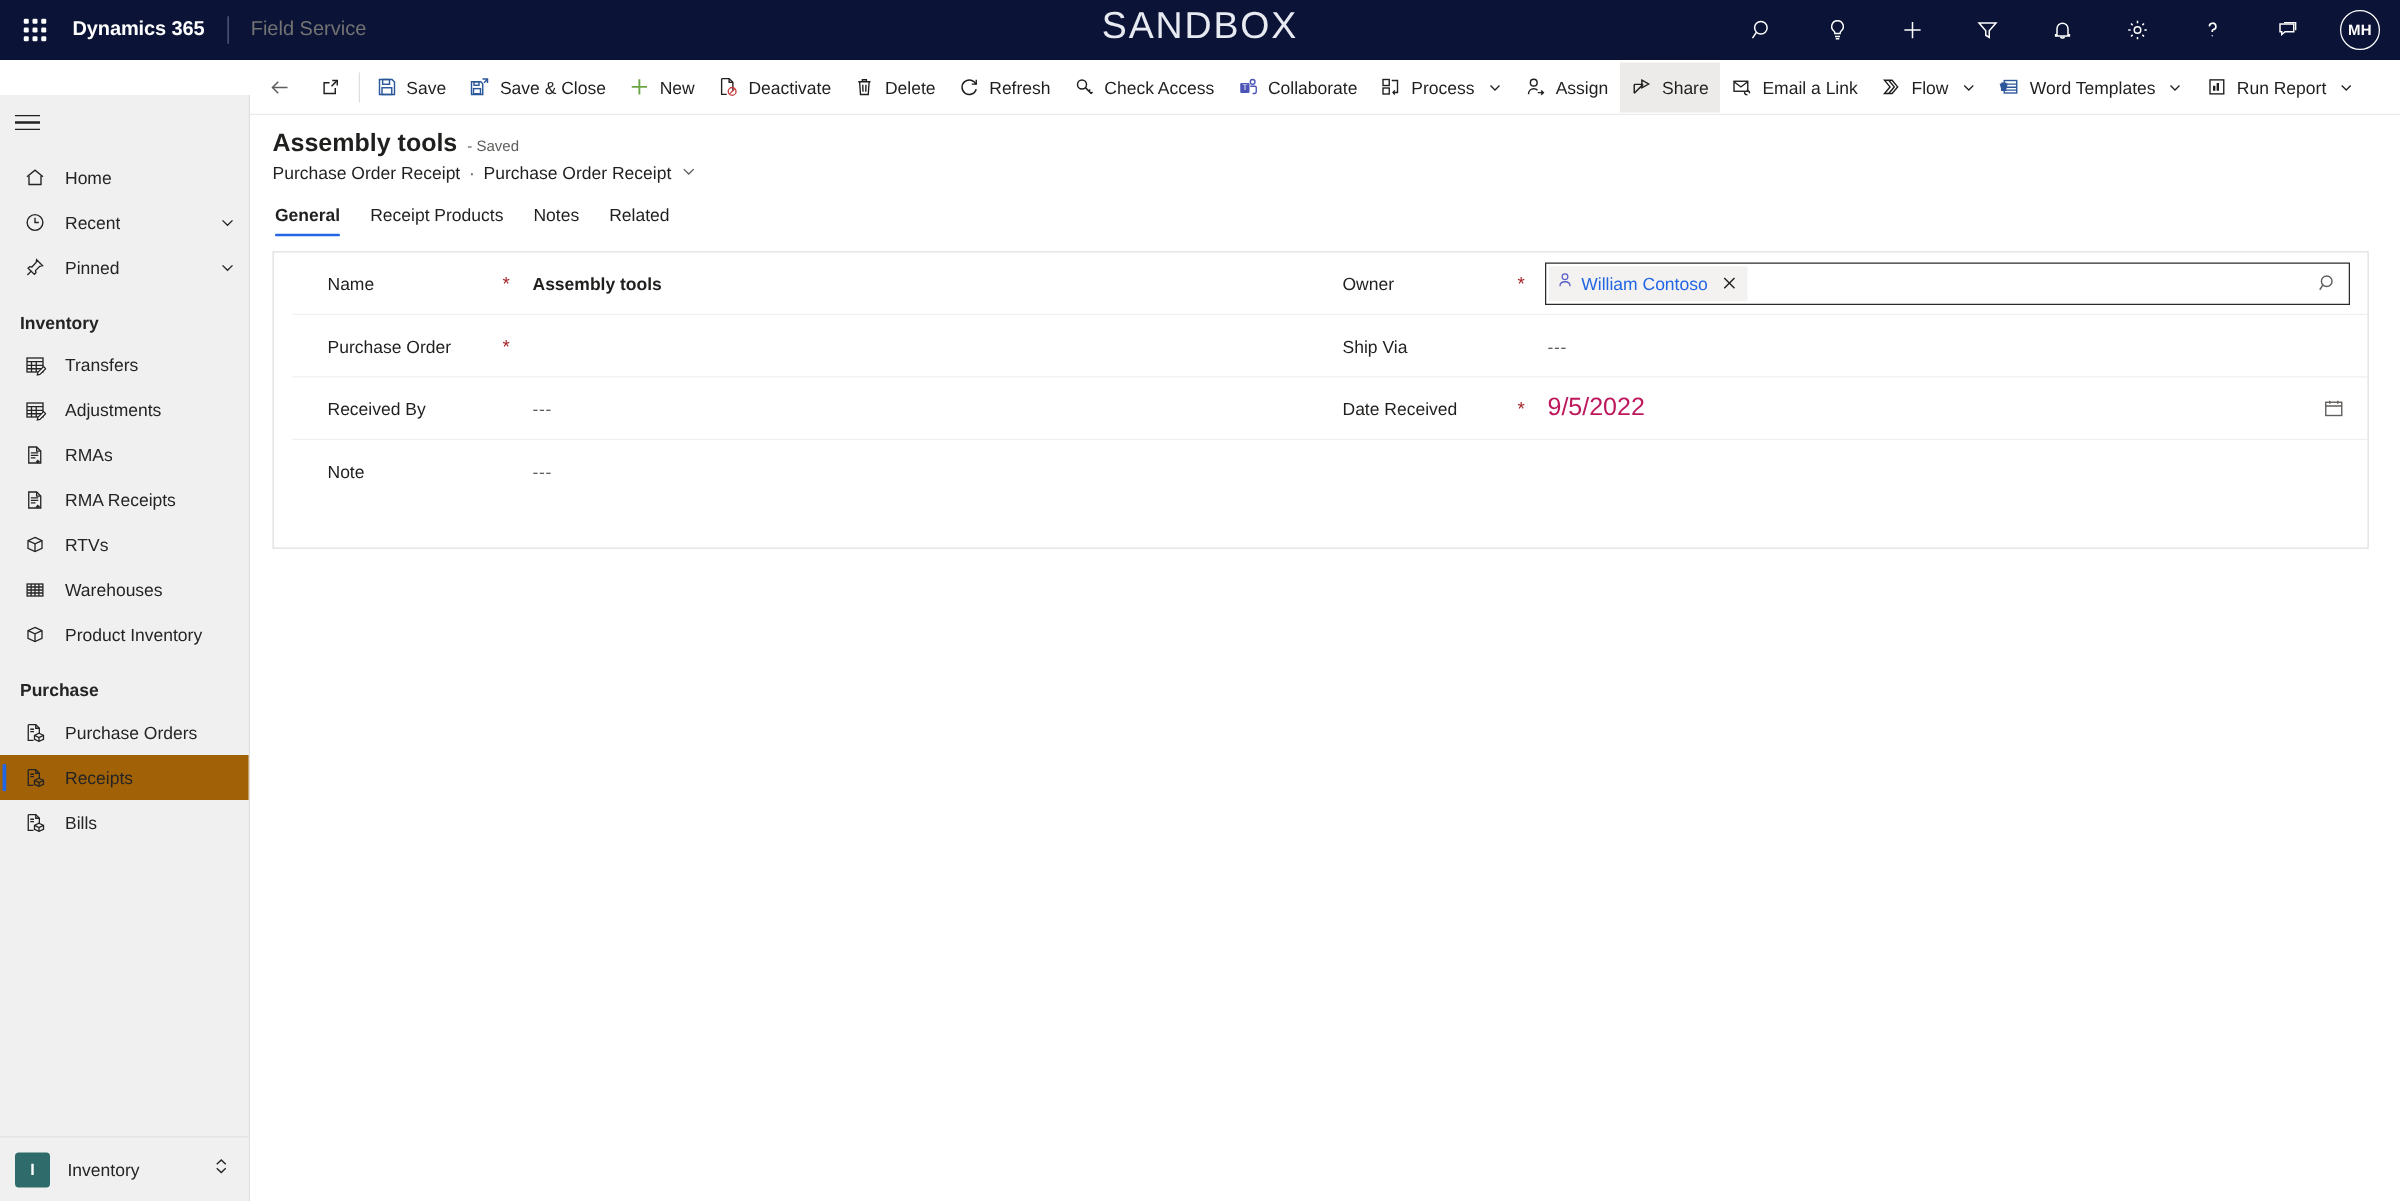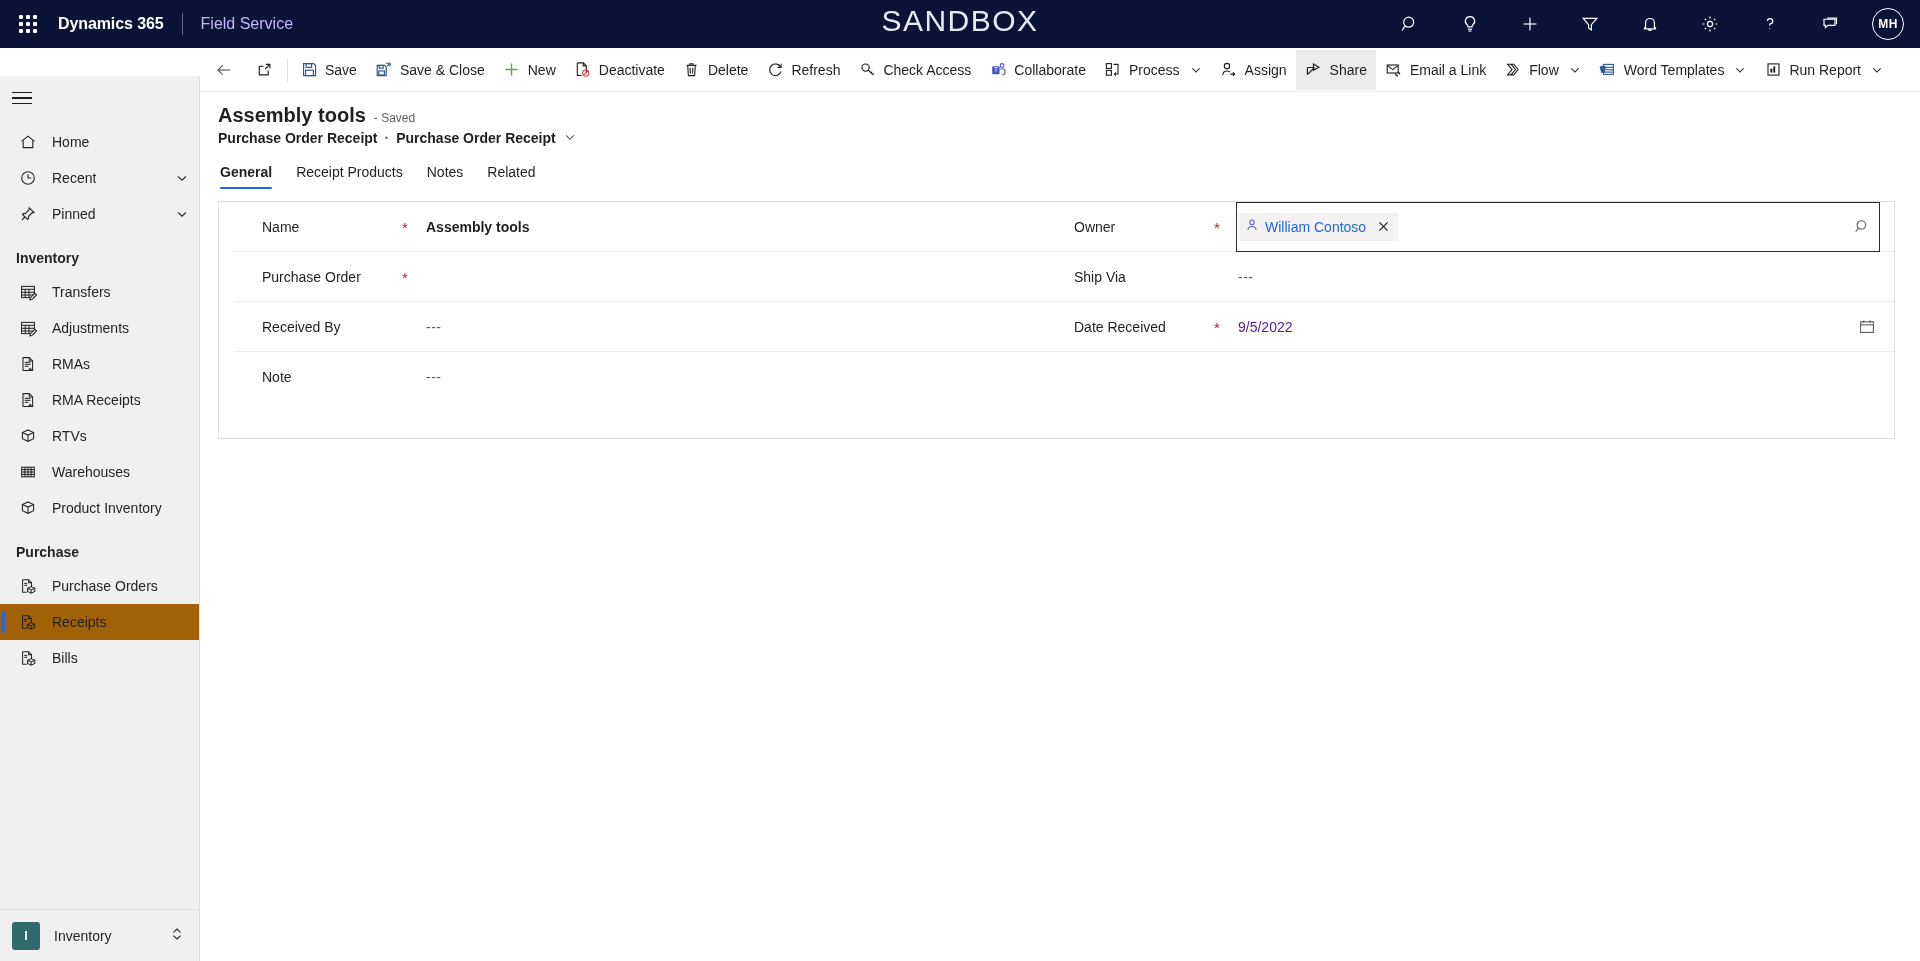--- a/index.html
+++ b/index.html
@@ -40,21 +40,21 @@
     margin-left: 8px;
     letter-spacing: -0.1px;
     white-space: nowrap;
   }
   .brand-sep {
     width: 1px; height: 22px;
     background: #5a6385;
     margin: 0 18px;
   }
   .appname {
-    color: #c4b5fd;
+    color: #737373;
     font-size: 16px;
     font-weight: 400;
     white-space: nowrap;
   }
   .sandbox {
     position: absolute;
     left: 0; right: 0;
     text-align: center;
     color: #e8eaf2;
     font-size: 30px;
@@ -197,21 +197,21 @@
   .cmd .ci { display: flex; align-items: center; justify-content: center; width: 18px; height: 18px; }
   .cmd .caret { display: flex; align-items: center; margin-left: 3px; }
   .cmd-sep { width: 1px; height: 24px; background: #e1dfdd; margin: 0 3px; flex: 0 0 auto; }
   .cmd-icononly { width: 40px; justify-content: center; padding: 0; }
 
   
   .page-head { padding: 12px 0 0 18px; }
   .page-title-row { display: flex; align-items: baseline; gap: 8px; }
   .page-title { font-size: 20px; font-weight: 600; color: #201f1e; }
   .page-saved { font-size: 12px; color: #605e5c; }
-  .breadcrumb { display: flex; align-items: flex-start; gap: 7px; margin-top: 3px; font-size: 14px; color: #201f1e; font-weight: bold; }
+  .breadcrumb { display: flex; align-items: flex-start; gap: 7px; margin-top: 3px; font-size: 14px; color: #201f1e; }
   .bc-dot { color: #605e5c; }
   .bc-chev { display: flex; align-items: center; cursor: pointer; }
 
   
   .tabs { display: flex; gap: 0; padding: 12px 0 0 18px; }
   .tab {
     font-size: 14px;
     color: #201f1e;
     padding: 6px 12px 9px 12px;
     cursor: pointer;
@@ -278,21 +278,21 @@
   .fvalue.bold { font-weight: 600; }
   .fdash { color: #605e5c; letter-spacing: 0.5px; }
   .flink { color: #2266e3; font-weight: 600; cursor: pointer; }
   .frow-spacer { height: 36px; border-bottom: none; }
 
   
   .lookup {
     flex: 1;
     display: flex;
     align-items: center;
-    height: 50px;
+    height: 34px;
     border: 1px solid #2b2b2b;
     background: #ffffff;
     padding: 0 2px 0 2px;
     margin-left: 8px;
     min-width: 0;
   }
   .lookup-token {
     display: inline-flex;
     align-items: center;
     gap: 6px;
@@ -326,21 +326,21 @@
     background: transparent;
     border-left: 1px solid transparent;
   }
   .lookup-search {
     width: 30px; height: 30px;
     display: flex; align-items: center; justify-content: center;
     cursor: pointer;
     flex: 0 0 30px;
   }
   .date-cell { flex: 1; display: flex; align-items: center; min-width: 0; }
-  .date-text { font-size: 14px; color: #4c1d95; padding-left: 10px; }
+  .date-text { font-size: 20px; color: #be185d; padding-left: 10px; }
   .date-cal {
     margin-left: auto;
     width: 26px; height: 26px;
     display: flex; align-items: center; justify-content: center;
     cursor: pointer;
   }
 </style>
 </head>
 <body>
 

